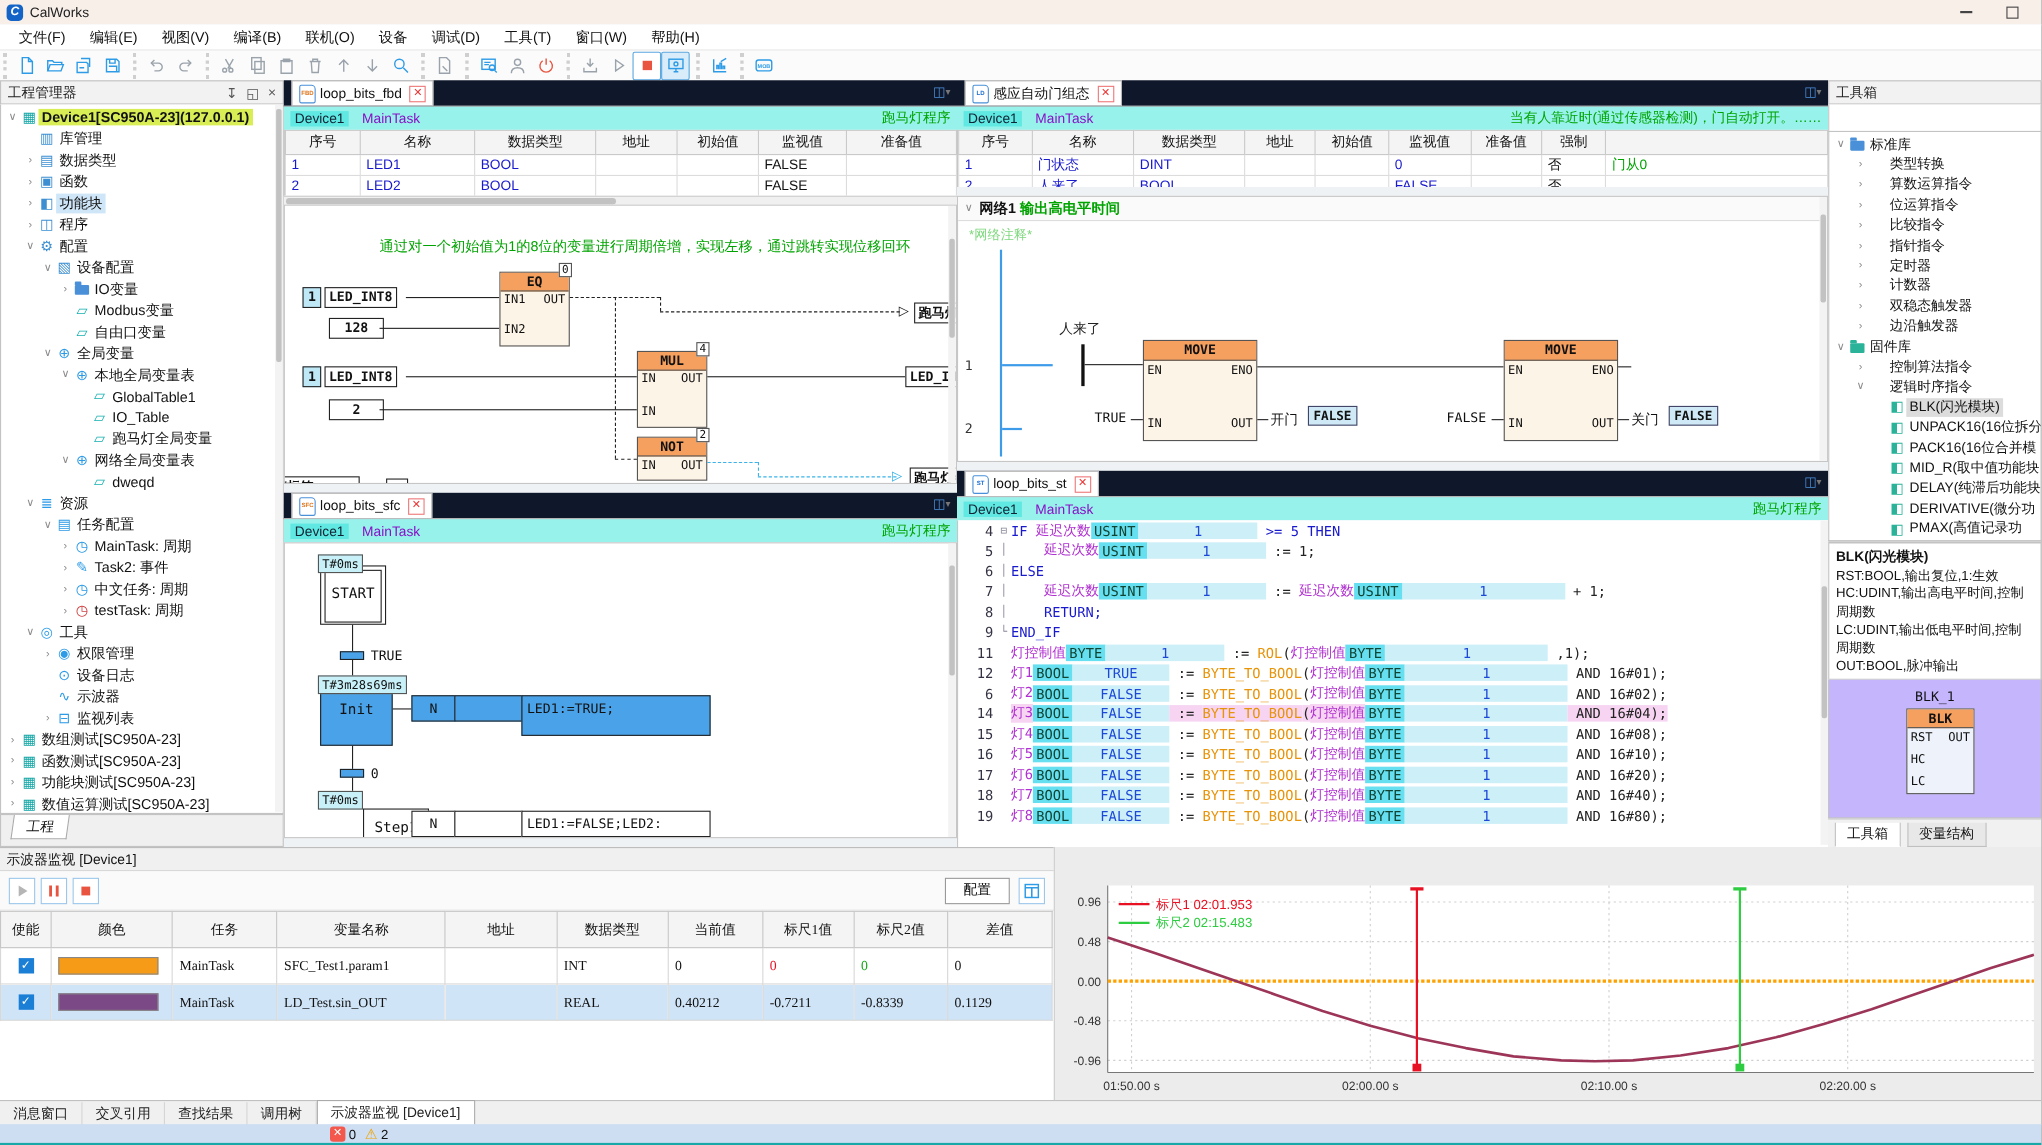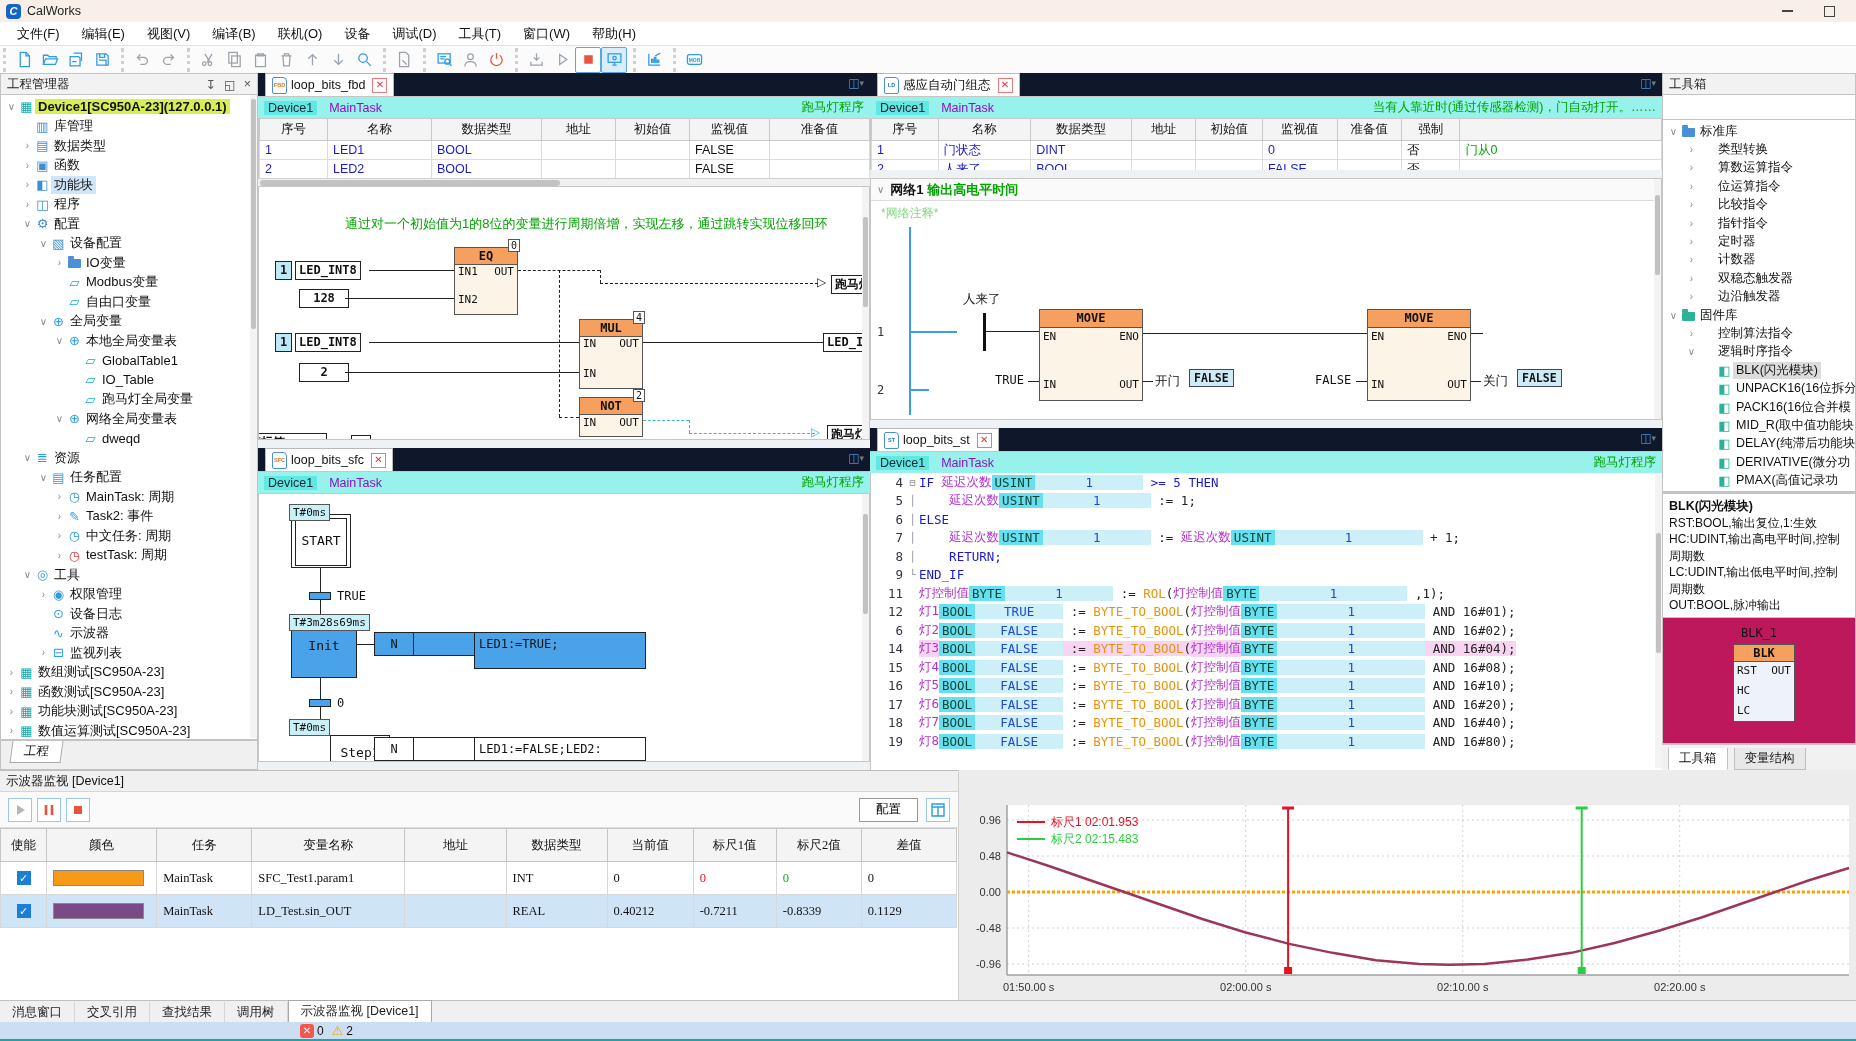--- a/index.html
+++ b/index.html
@@ -898,21 +898,21 @@
     </div>
   <div class="a" id="tb-info" style="left:1662px;top:492px;width:194px;height:126px;background:#fff;border:1px solid #c3c3c3;border-top:2px solid #c3c3c3;box-sizing:border-box;">
     <b>BLK(闪光模块)</b>
     <div id="tbinfolines">
         <div>RST:BOOL,输出复位,1:生效</div>
         <div>HC:UDINT,输出高电平时间,控制周期数</div>
         <div>LC:UDINT,输出低电平时间,控制周期数</div>
         <div>OUT:BOOL,脉冲输出</div>
       </div>
   </div>
-  <div class="a" style="left:1662px;top:618px;width:194px;height:126px;background:#be185d;border:1px solid #c3c3c3;border-top:none;box-sizing:border-box;">
+  <div class="a" style="left:1662px;top:618px;width:194px;height:126px;background:#c4b5fd;border:1px solid #c3c3c3;border-top:none;box-sizing:border-box;">
     <div style="text-align:center;font:12px 'DejaVu Sans Mono',monospace;margin-top:8px;">BLK_1</div>
     <div class="blk" style="left:70px;top:26px;width:62px;height:78px;background:#eef2fb;">
       <div class="blkhd">BLK</div>
       <span class="pin" style="left:3px;top:19px;">RST</span>
       <span class="pin" style="right:3px;top:19px;">OUT</span>
       <span class="pin" style="left:3px;top:39px;">HC</span>
       <span class="pin" style="left:3px;top:59px;">LC</span>
     </div>
     <div class="wh" style="left:62px;top:644px;"></div>
   </div>

